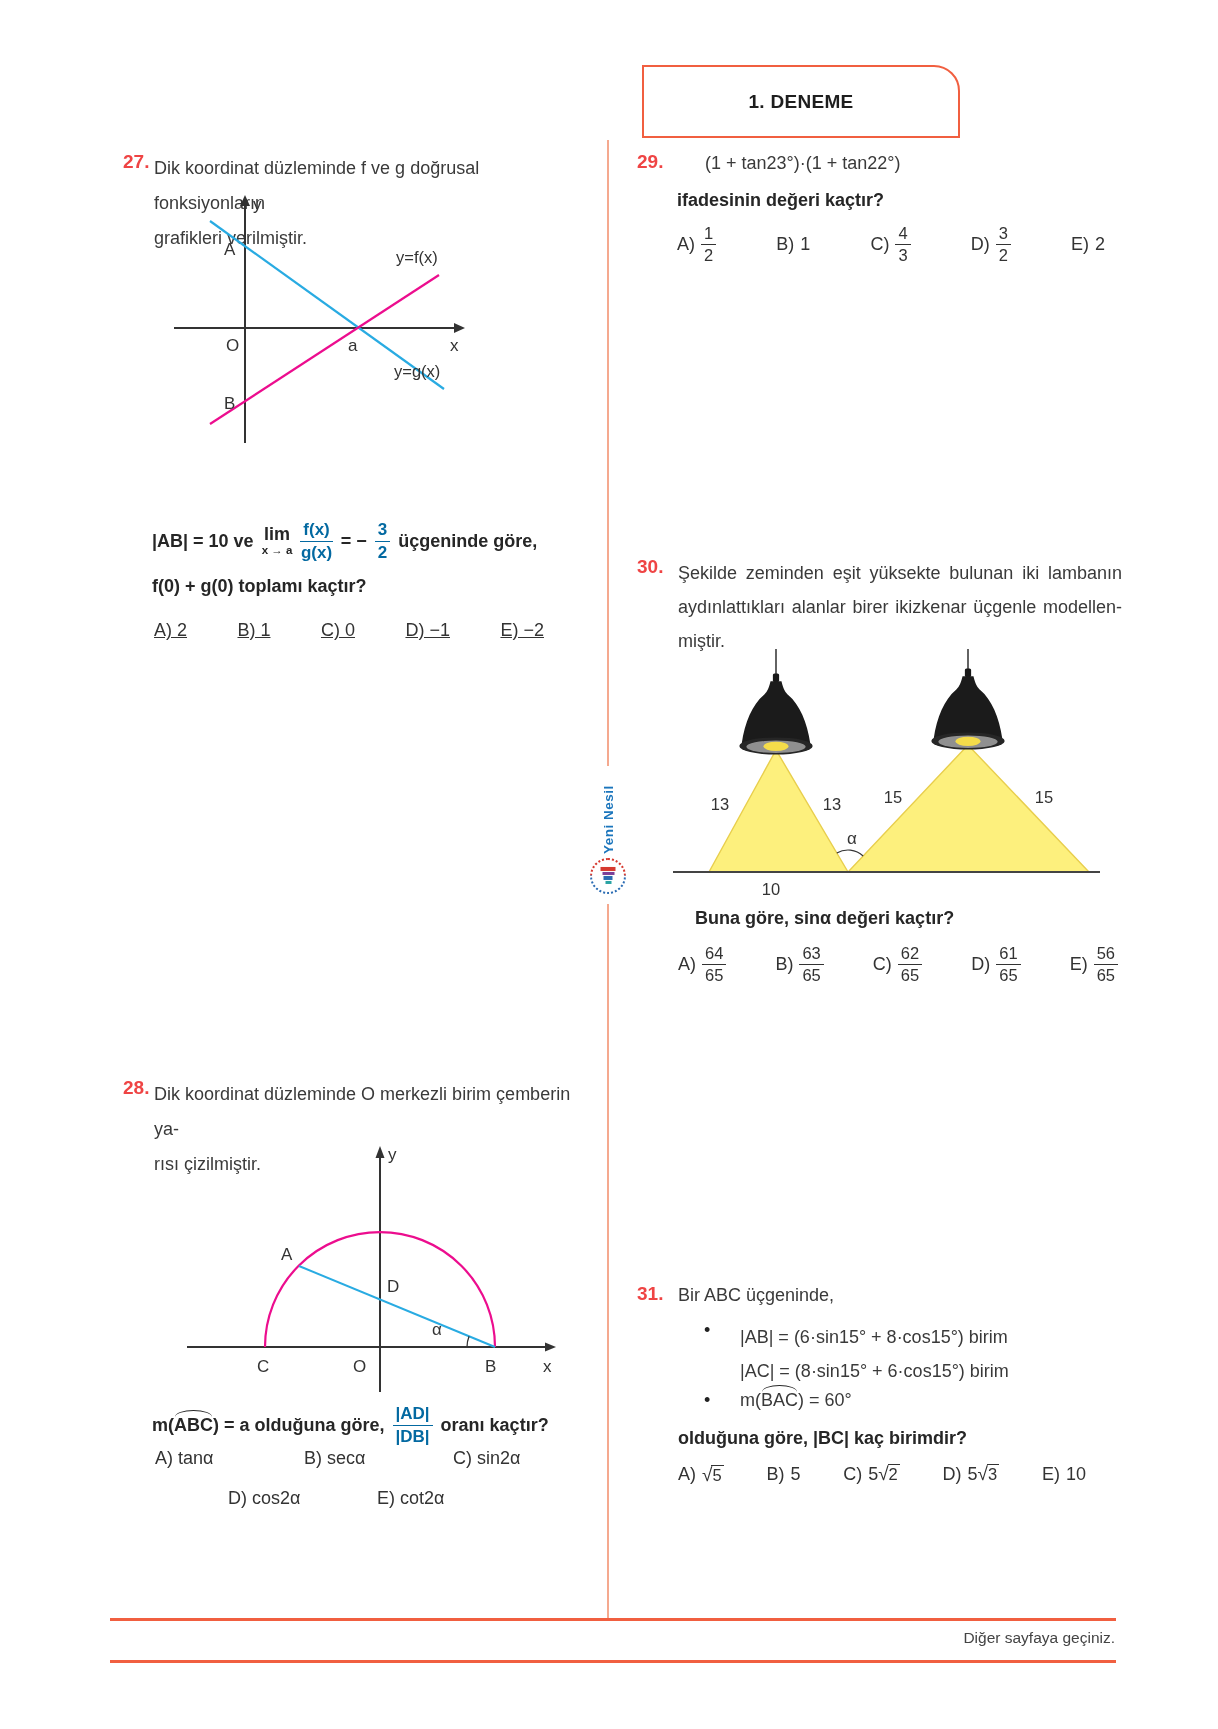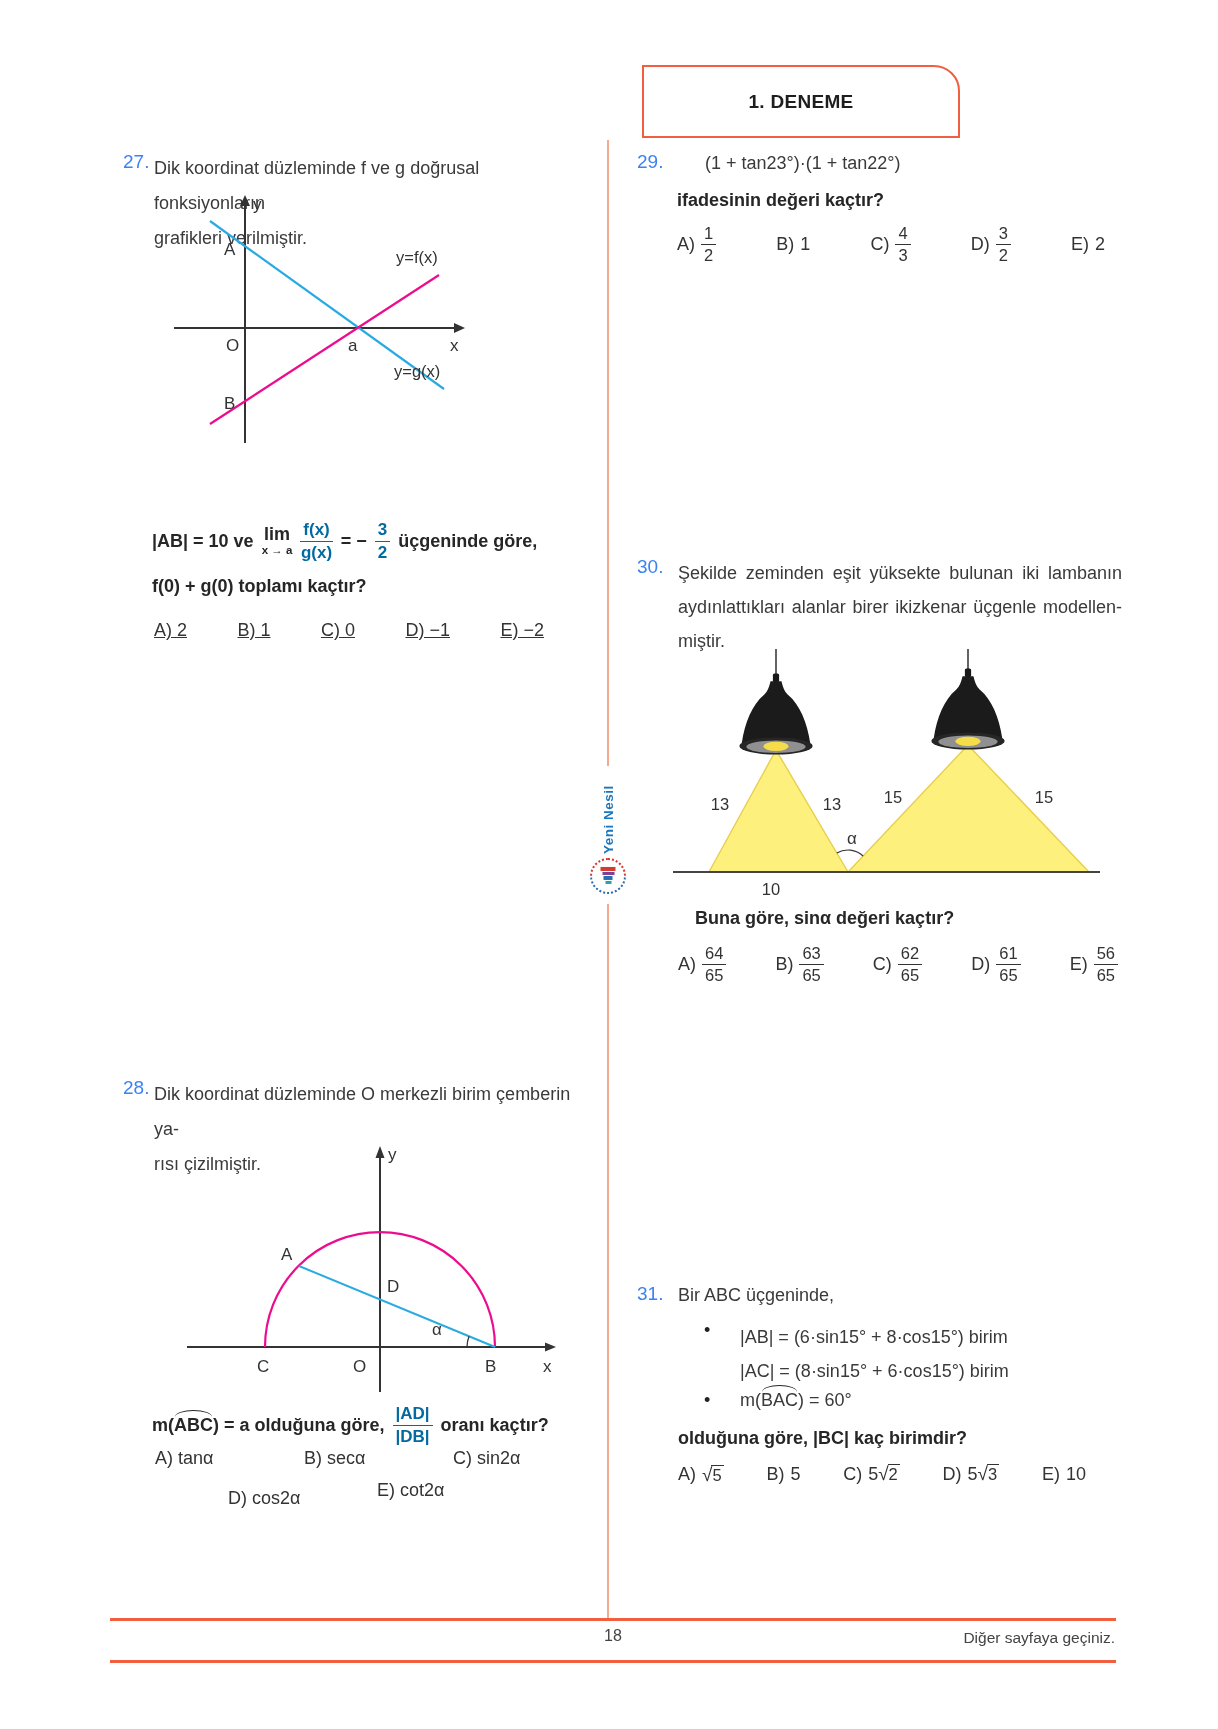--- a/index.html
+++ b/index.html
@@ -26,21 +26,21 @@
   .ring-bottom { border:2.6px dotted #2b6cb3; clip-path:inset(48% 0 0 0); }
   .logo-bars { position:absolute; left:50%; top:50%; transform:translate(-50%,-52%);
                display:flex; flex-direction:column; align-items:center; gap:1px; }
   .logo-bars i { display:block; height:3.6px; }
   .bar1 { width:15px; background:#d6392f; }
   .bar2 { width:12px; background:#7b3f98; }
   .bar3 { width:9px;  background:#2b6cb3; }
   .bar4 { width:6px;  background:#29a3a3; }
 
   
-  .q-num { position:absolute; font-weight:normal; font-size:19px; color:#3b82f6; }
+  .q-num { position:absolute; font-weight:bold; font-size:19px; color:#ef4444; }
   .q-text { position:absolute; font-size:18px; line-height:35px; color:#3a3a3a; }
   .q-text span { display:block; }
   .just span.j { text-align:justify; text-align-last:justify; }
   .bold { font-weight:bold; color:#262626; }
   .opts { position:absolute; display:flex; justify-content:space-between; font-size:18px; color:#333; }
   .opt  { white-space:nowrap; display:inline-flex; align-items:center; gap:6px; }
 
   .frac { display:inline-flex; flex-direction:column; align-items:center; line-height:1.15; }
   .frac .fn { padding:0 3px 1px; border-bottom:1.5px solid currentColor; }
   .frac .fd { padding-top:1px; }
@@ -182,21 +182,21 @@
       <span class="fn">|AD|</span>
       <span class="fd">|DB|</span>
     </span>
     <span>oranı kaçtır?</span>
   </div>
   <div class="q28opts">
     <span style="left:1px;   top:0;">A) tanα</span>
     <span style="left:150px; top:0;">B) secα</span>
     <span style="left:299px; top:0;">C) sin2α</span>
     <span style="left:74px;  top:40px;">D) cos2α</span>
-    <span style="left:223px; top:32px;text-align:center;">E) cot2α</span>
+    <span style="left:223px; top:40px;text-align:center;">E) cot2α</span>
   </div>
 
   <span class="q-num" style="left:637px; top:151px;">29.</span>
   <div class="abs" style="left:705px; top:153px; font-size:18px; color:#3a3a3a;">(1 + tan23°)·(1 + tan22°)</div>
   <div class="abs bold" style="left:677px; top:190px; font-size:18px;">ifadesinin değeri kaçtır?</div>
   <div class="opts" style="left:677px; top:224px; width:428px; align-items:center;">
     <span class="opt">
       <span>A)</span>
       <span class="frac frac-sm">
           <span class="fn">1</span>
@@ -352,17 +352,16 @@
           </span>
         </span>
     </span>
     <span class="opt">
       <span>E)</span>
       <span>10</span>
     </span>
   </div>
 
   <div class="f-line" style="top:1618px;"></div>
-  <div class="f-page">18</div>
   <div class="f-next">Diğer sayfaya geçiniz.</div>
   <div class="f-line" style="top:1660px;"></div>
 
 </div>
 
 </body></html>

